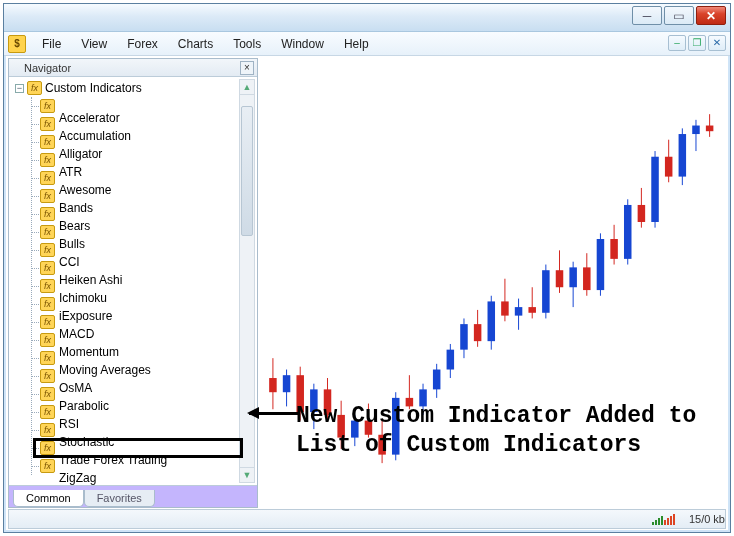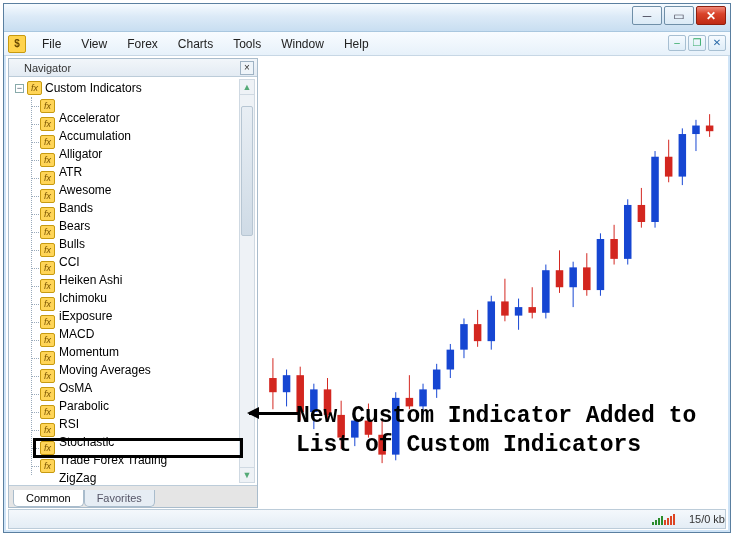--- a/index.html
+++ b/index.html
@@ -153,21 +153,21 @@
   }
   .tree-leaf::before{
     content:"";position:absolute;left:-1px;top:9px;width:8px;border-top:1px dotted #9ab;
   }
   .leaf-icon{
     width:15px;height:14px;background:#ffd558;border:1px solid #c79a10;border-radius:2px;
     font-size:9px;display:flex;align-items:center;justify-content:center;color:#7a5400;font-style:italic;
   }
   .leaf-label{white-space:nowrap;margin-top:24px;}
   .nav-tabs{
-    height:22px;background:#e5e5e5;border-top:1px solid #bcccd9;
+    height:22px;background:#c4b5fd;border-top:1px solid #bcccd9;
     display:flex;align-items:flex-end;padding-left:4px;gap:0;
   }
   .nav-tab{
     padding:2px 12px;border:1px solid #a9bccc;border-top:none;
     background:#fff;font-size:11px;
     border-bottom-left-radius:5px;border-bottom-right-radius:5px;
     position:relative;top:0;
   }
   .nav-tab.inactive{background:#e6edf4;color:#556;}
   

